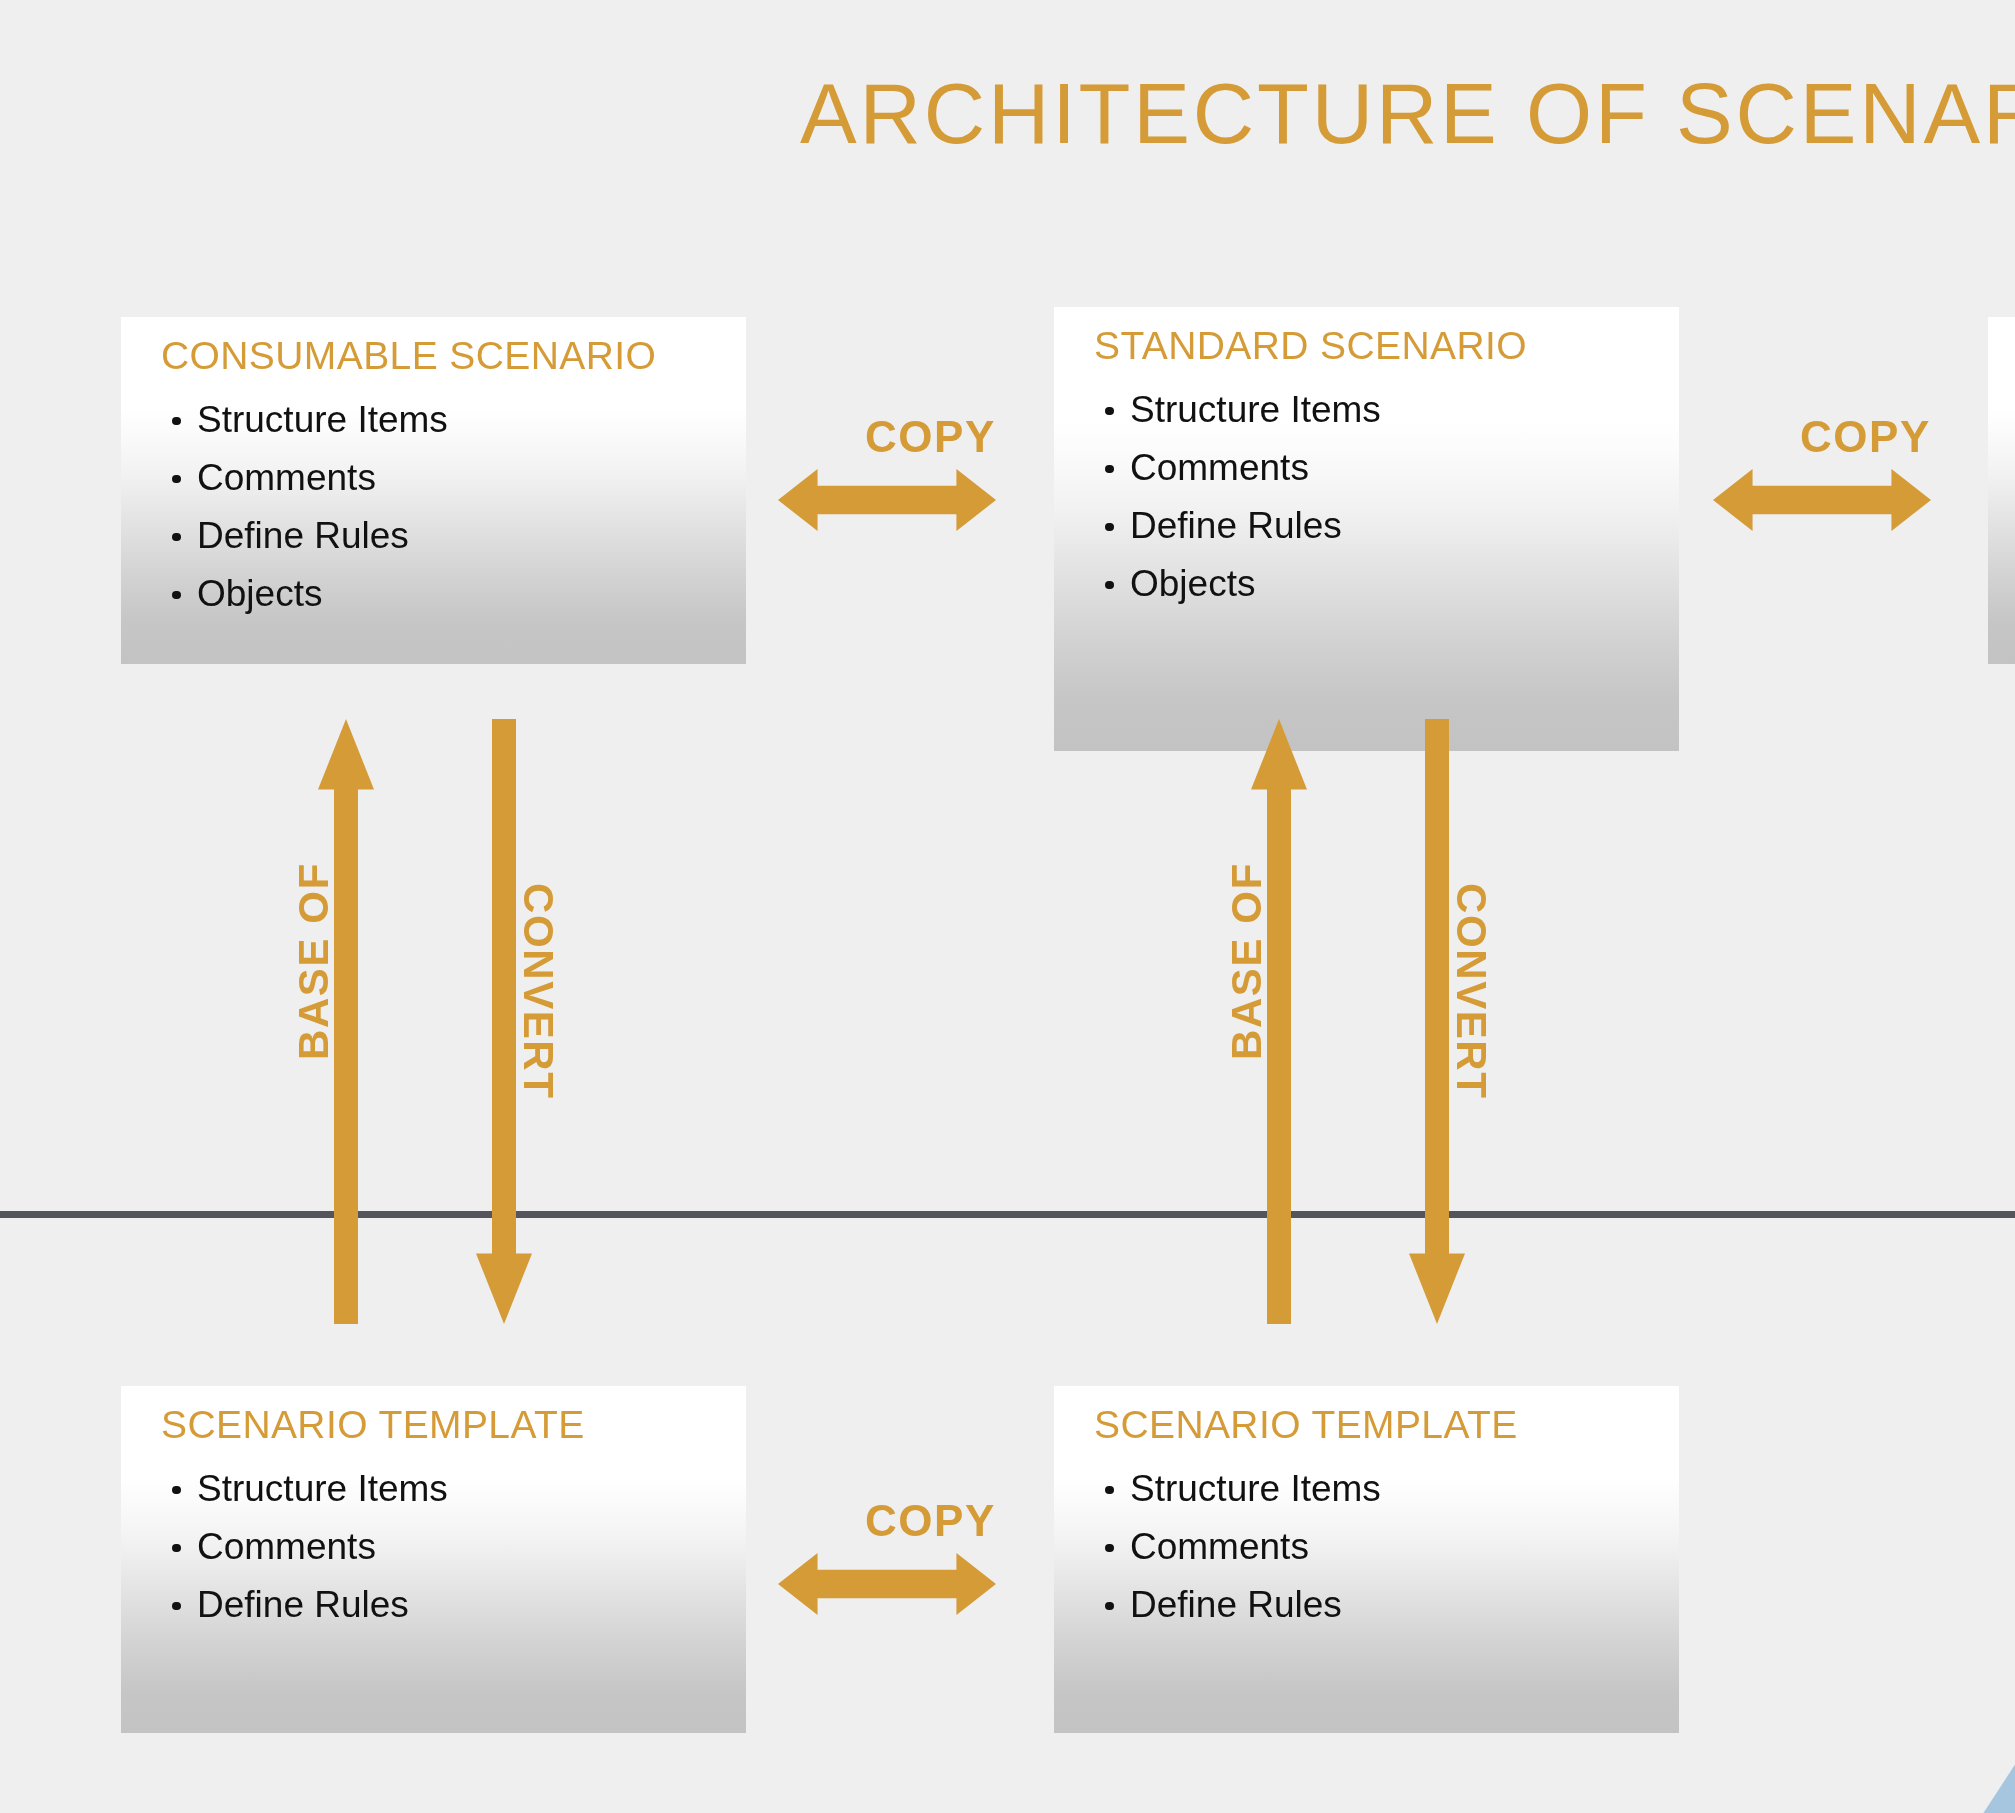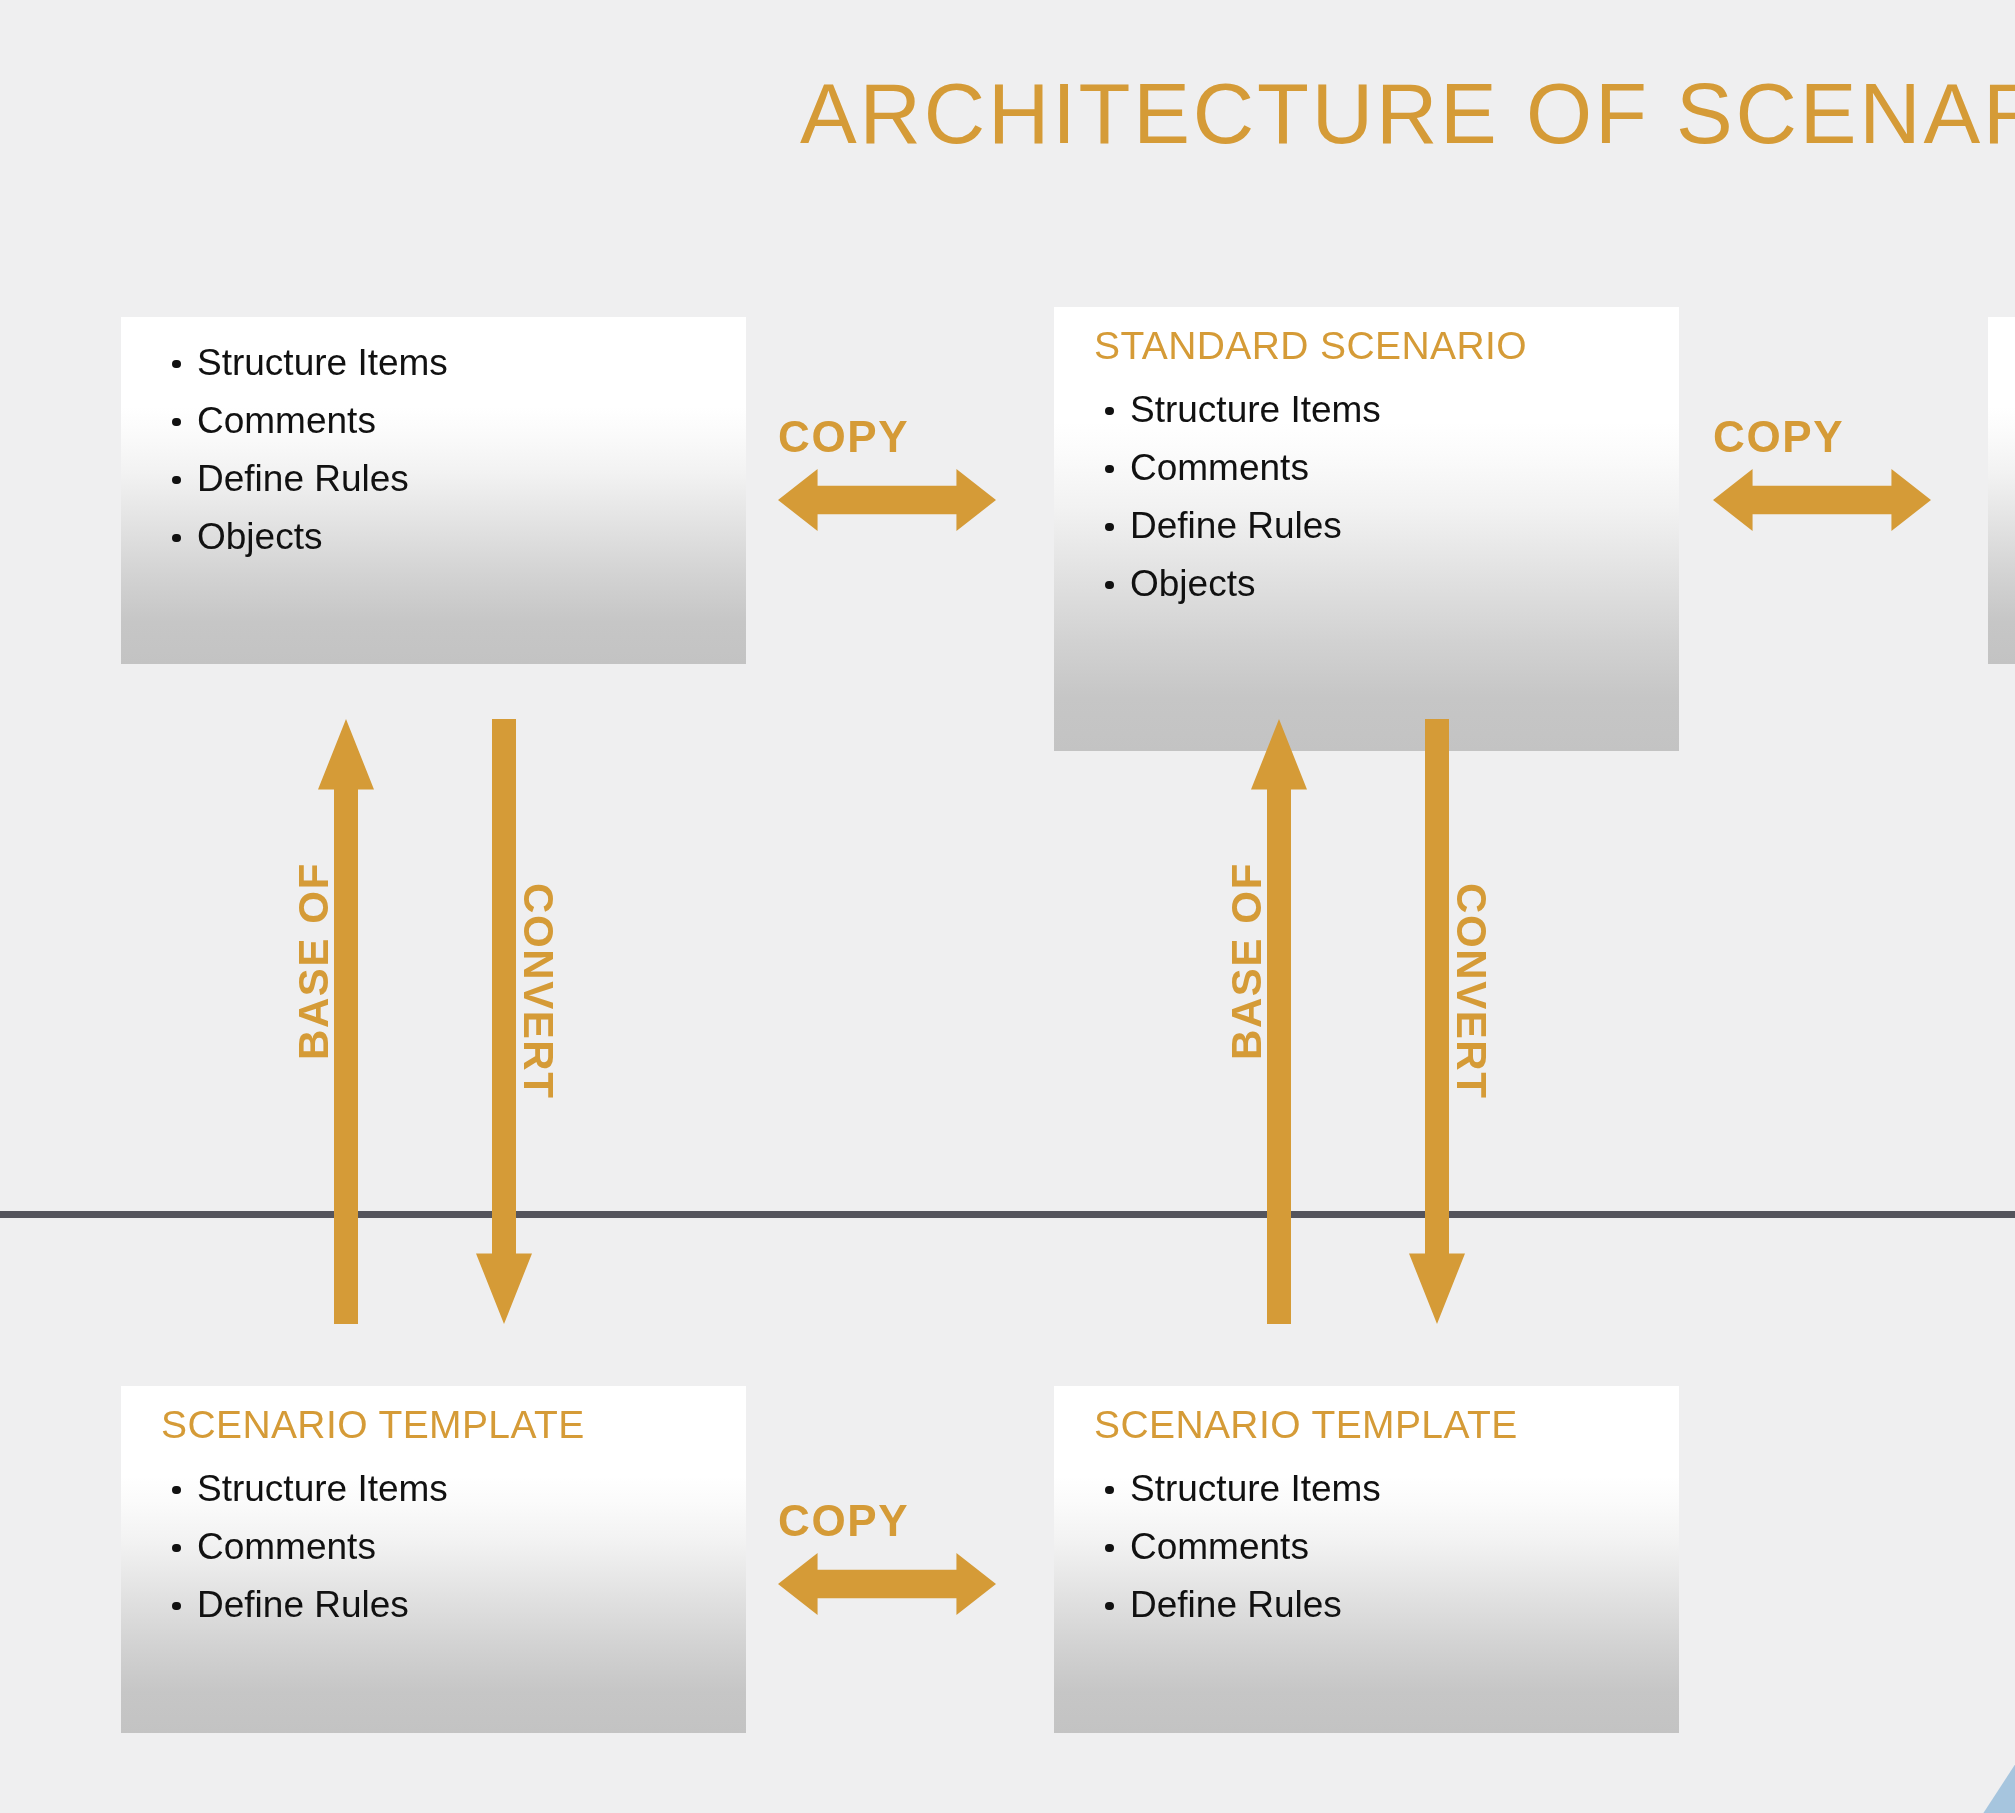--- a/index.html
+++ b/index.html
@@ -89,21 +89,21 @@
     background: #111111;
   }
 
   
   .copy-group { position: absolute; }
   .copy-label {
     position: absolute;
     left: 0;
     top: 0;
     width: 100%;
-    text-align: left;
+    text-align: right;
     font-size: 44px;
     line-height: 1;
     letter-spacing: 1.6px;
     color: #d59b37;
     font-weight: 700;
     white-space: nowrap;
   }
   .copy-arrow {
     position: absolute;
     left: 0;
@@ -144,20 +144,21 @@
   <svg class="diagonal-layer" viewBox="0 0 8000 4500" preserveAspectRatio="none">
     <polygon points="7855,0 8000,0 5070,4500 4920,4500" fill="#A6C5DE"></polygon>
     <polygon points="7995,0 8000,0 8000,4500 5075,4500" fill="#0460AE"></polygon>
   </svg>
 
   <div class="slide-title">ARCHITECTURE OF SCENARIOS</div>
 
   <div class="divider-dark"></div>
 
   <div class="card" style="left:121px; top:317px; width:625px; height:347px;">
+    <div class="card-title">CONSUMABLE SCENARIO</div>
     <ul class="card-list">
       <li>Structure Items</li>
       <li>Comments</li>
       <li>Define Rules</li>
       <li>Objects</li>
     </ul>
   </div>
 
   <div class="card" style="left:1054px; top:307px; width:625px; height:444px;">
     <div class="card-title">STANDARD SCENARIO</div>

